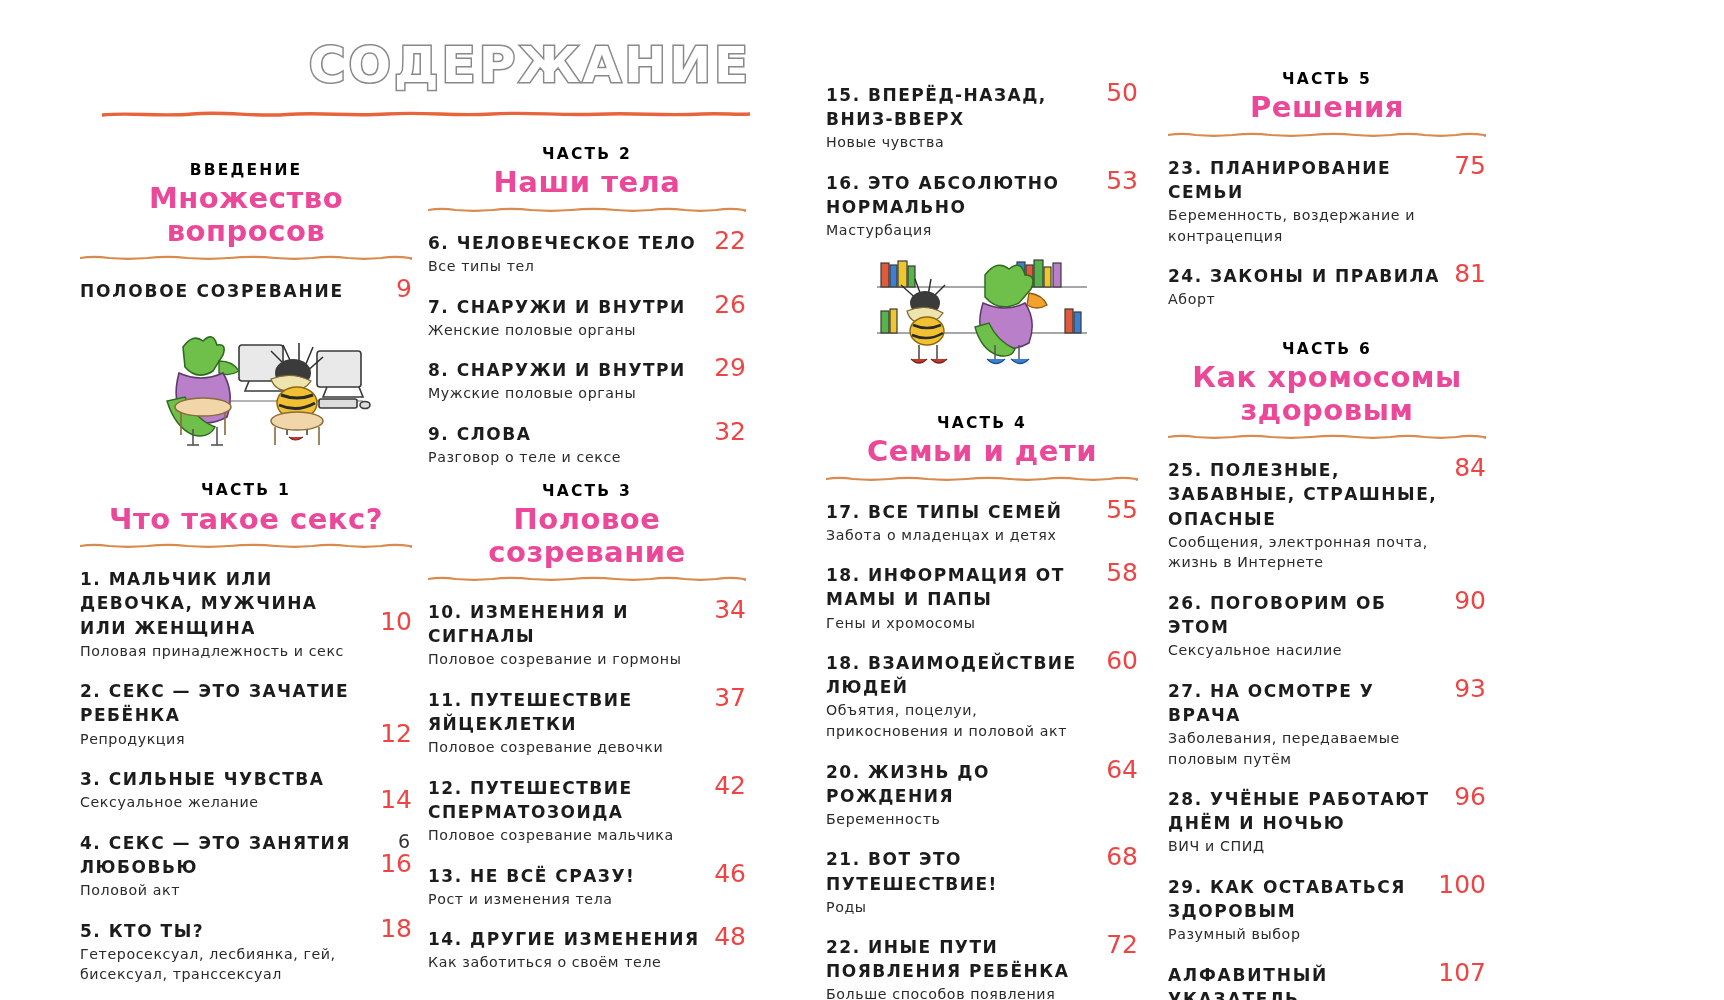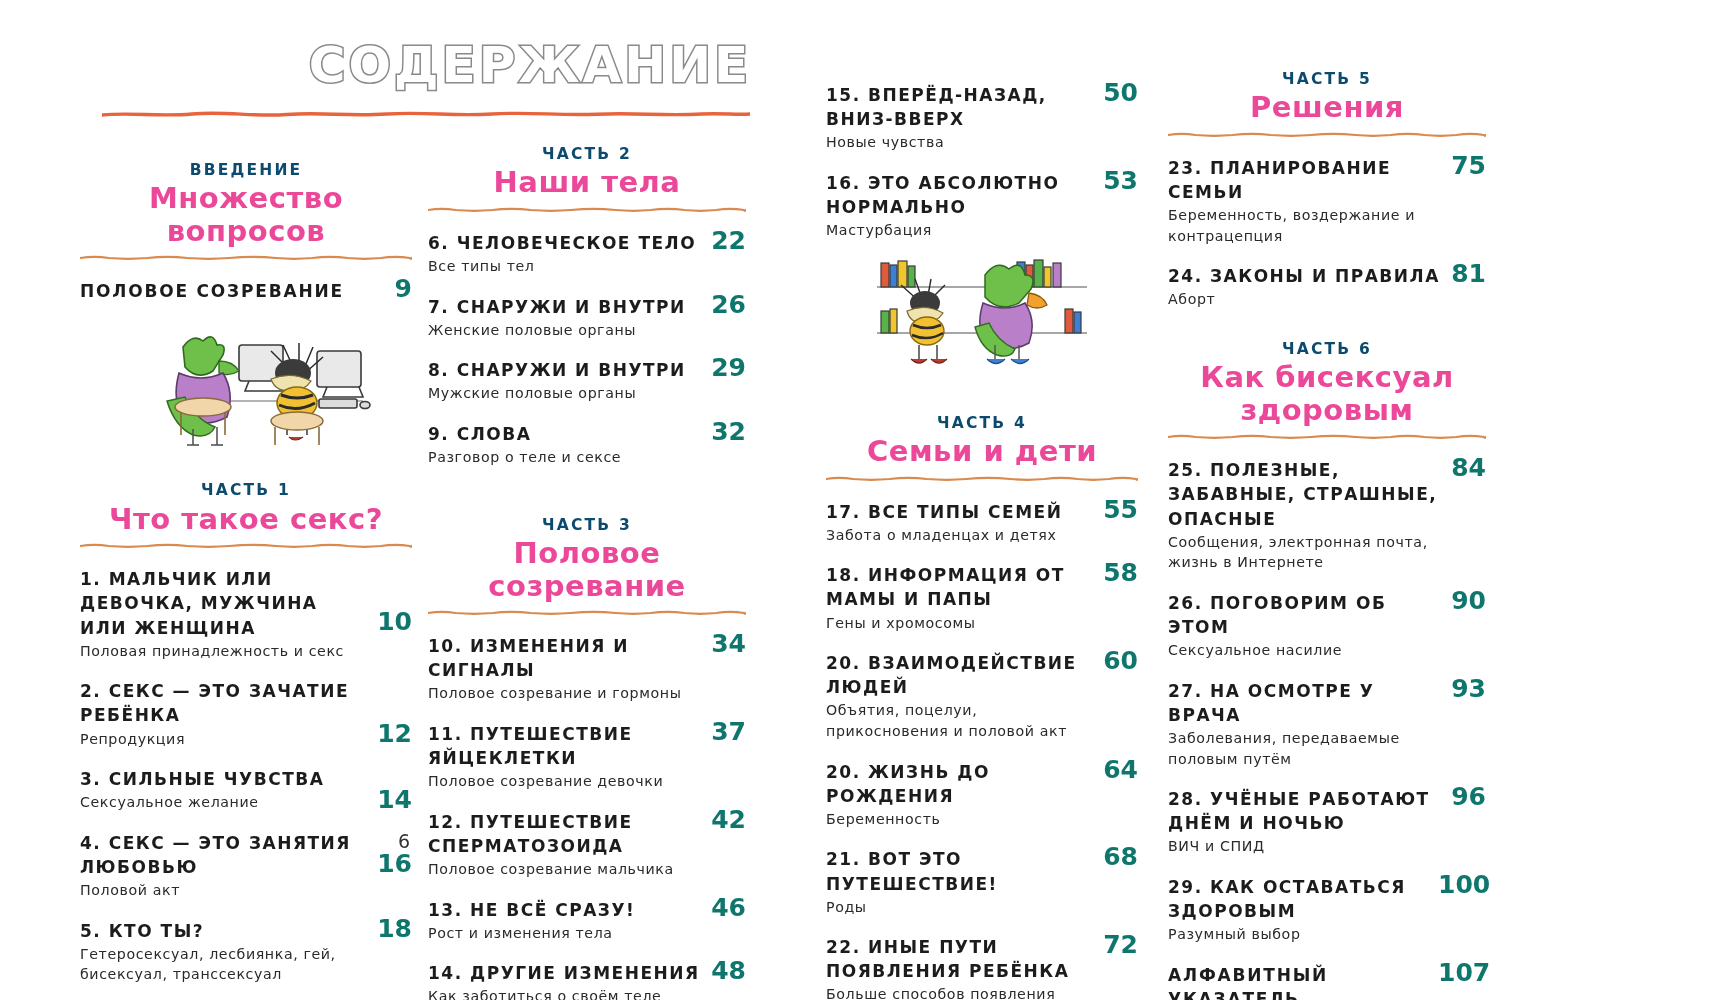--- a/index.html
+++ b/index.html
@@ -29,21 +29,21 @@
   .col{position:absolute;top:0;}
   .col1{left:80px;width:332px;margin-top:16px;}
   .col2{left:428px;width:318px;}
   .col3{left:826px;width:312px;}
   .col4{left:1168px;width:318px;}
 
   
   .sec{margin:0;}
   .sec .part{
     font-size:15.5px;font-weight:bold;letter-spacing:2.2px;
-    color:#0c4a6e;line-height:1.25;
+    color:#000000;line-height:1.25;
   }
   .sec .name{
     font-size:29px;font-weight:bold;letter-spacing:0.5px;
     color:#ec4899;line-height:1.12;margin-top:2px;white-space:nowrap;
   }
   .sec .name.wrap{white-space:normal;}
   .sec.center{text-align:center;}
   .rule-wrap{margin-top:7px;height:7px;}
   .rule-wrap svg{display:block;width:100%;height:7px;}
 
@@ -57,21 +57,21 @@
   .entry .etitle{
     font-size:17px;font-weight:bold;letter-spacing:1.5px;
     line-height:1.42;color:#1c1c1c;
   }
   .entry .esub{
     font-size:14.2px;font-weight:normal;letter-spacing:0.6px;
     line-height:1.45;color:#2a2a2a;margin-top:1px;
   }
   .entry .pnum{
     position:absolute;right:0;
-    font-size:25px;font-weight:bold;color:#0f766e;
+    font-size:25px;font-weight:normal;color:#ef4444;
     line-height:1;
     text-align:right;width:48px;
   }
   
   .pn-t0{top:-3px;}
   .pn-t1{top:20px;}
   .pn-t2{top:42px;}
 
   
   .entry.plain .etitle{letter-spacing:1.8px;}
@@ -233,21 +233,21 @@
         </div>
         <div class="pnum pn-t0">29</div>
       </div>
       <div class="entry">
         <div class="txt">
           <div class="etitle">9. СЛОВА</div>
           <div class="esub">Разговор о теле и сексе</div>
         </div>
         <div class="pnum pn-t0">32</div>
       </div>
-      <div class="sec center" style="margin-top: 48px; text-align: center;">
+      <div class="sec center" style="margin-top: 14px; text-align: center;">
         <div class="part">ЧАСТЬ 3</div>
         <div class="name wrap">Половое созревание</div>
         <div class="rule-wrap">
           <svg viewBox="0 0 300 7" preserveAspectRatio="none" width="100%" height="7">
             <path d="M0,4 Q13,1.8 26,4 Q43.5,5.6 61,4 Q79,1.8 97,4 Q116,5.6 135,4 Q156,1.8 177,4 Q193.5,5.6 210,4 Q226,1.8 242,4 Q257,5.6 272,4 Q285,1.8 298,4 Q299,5.6 300,4" fill="none" stroke="#d98a4e" stroke-width="2.2" stroke-linecap="round"></path>
           </svg>
         </div>
       </div>
       <div class="entry">
         <div class="txt">
@@ -368,21 +368,21 @@
       </div>
       <div class="entry">
         <div class="txt">
           <div class="etitle">18. ИНФОРМАЦИЯ ОТ МАМЫ И ПАПЫ</div>
           <div class="esub">Гены и хромосомы</div>
         </div>
         <div class="pnum pn-t0">58</div>
       </div>
       <div class="entry">
         <div class="txt">
-          <div class="etitle">20. ВЗАИМОДЕЙСТВИЕ ЛЮДЕЙ</div>
+          <div class="etitle">18. ВЗАИМОДЕЙСТВИЕ ЛЮДЕЙ</div>
           <div class="esub">Объятия, поцелуи, прикосновения и половой акт</div>
         </div>
         <div class="pnum pn-t0">60</div>
       </div>
       <div class="entry">
         <div class="txt">
           <div class="etitle">20. ЖИЗНЬ ДО РОЖДЕНИЯ</div>
           <div class="esub">Беременность</div>
         </div>
         <div class="pnum pn-t0">64</div>
@@ -421,21 +421,21 @@
       </div>
       <div class="entry">
         <div class="txt">
           <div class="etitle">24. ЗАКОНЫ И ПРАВИЛА</div>
           <div class="esub">Аборт</div>
         </div>
         <div class="pnum pn-t0">81</div>
       </div>
       <div class="sec center" style="margin-top: 30px;">
         <div class="part">ЧАСТЬ 6</div>
-        <div class="name wrap">Как бисексуал здоровым</div>
+        <div class="name wrap">Как хромосомы здоровым</div>
         <div class="rule-wrap">
           <svg viewBox="0 0 300 7" preserveAspectRatio="none" width="100%" height="7">
             <path d="M0,4 Q13,1.8 26,4 Q43.5,5.6 61,4 Q79,1.8 97,4 Q116,5.6 135,4 Q156,1.8 177,4 Q193.5,5.6 210,4 Q226,1.8 242,4 Q257,5.6 272,4 Q285,1.8 298,4 Q299,5.6 300,4" fill="none" stroke="#d98a4e" stroke-width="2.2" stroke-linecap="round"></path>
           </svg>
         </div>
       </div>
       <div class="entry">
         <div class="txt">
           <div class="etitle">25. ПОЛЕЗНЫЕ, ЗАБАВНЫЕ, СТРАШНЫЕ, ОПАСНЫЕ</div>
           <div class="esub">Сообщения, электронная почта, жизнь в Интернете</div>

